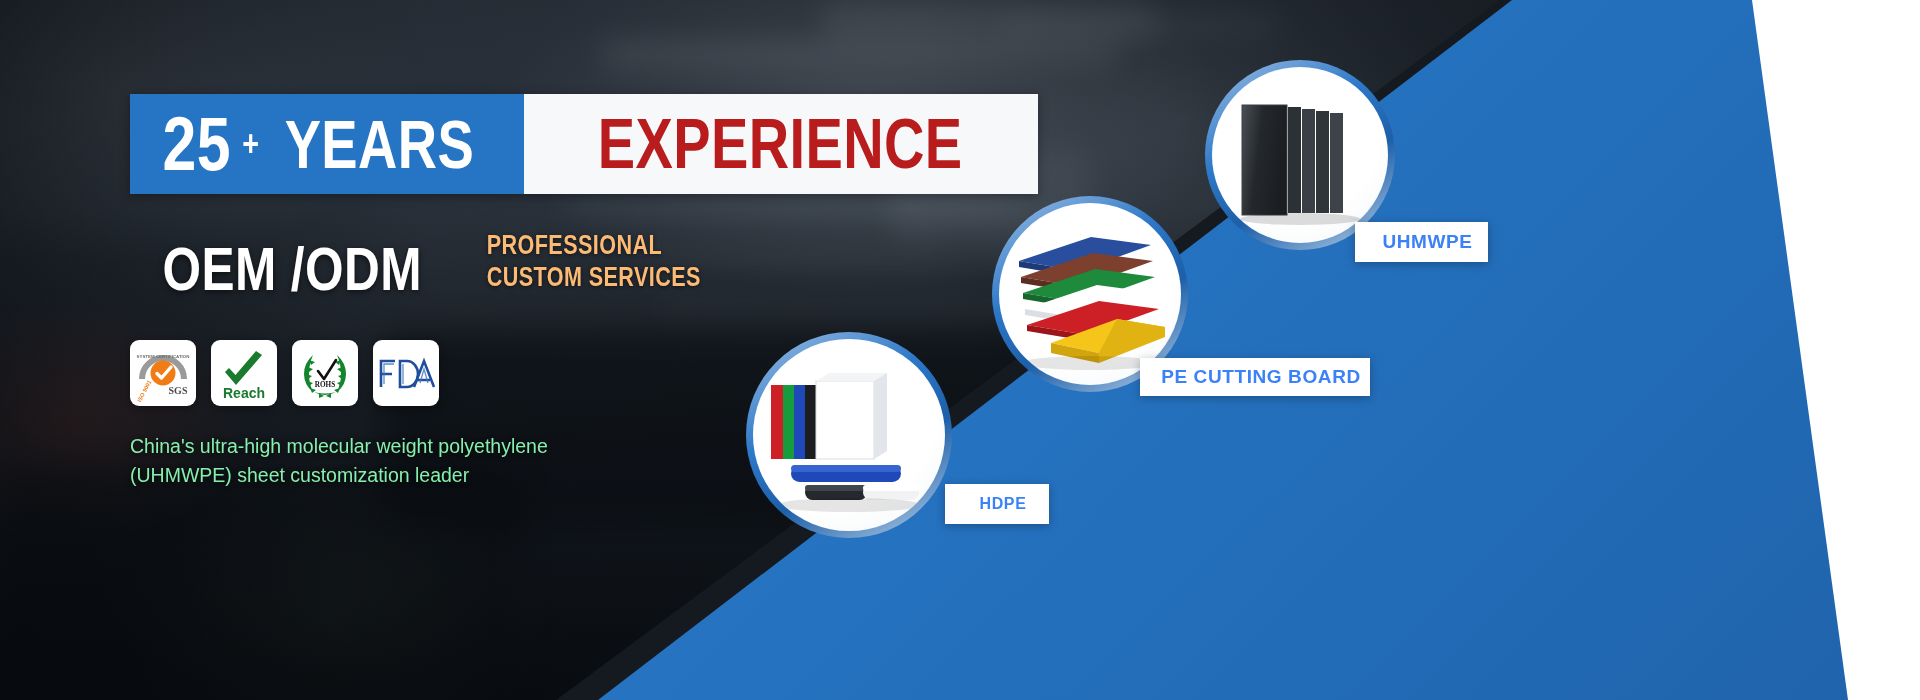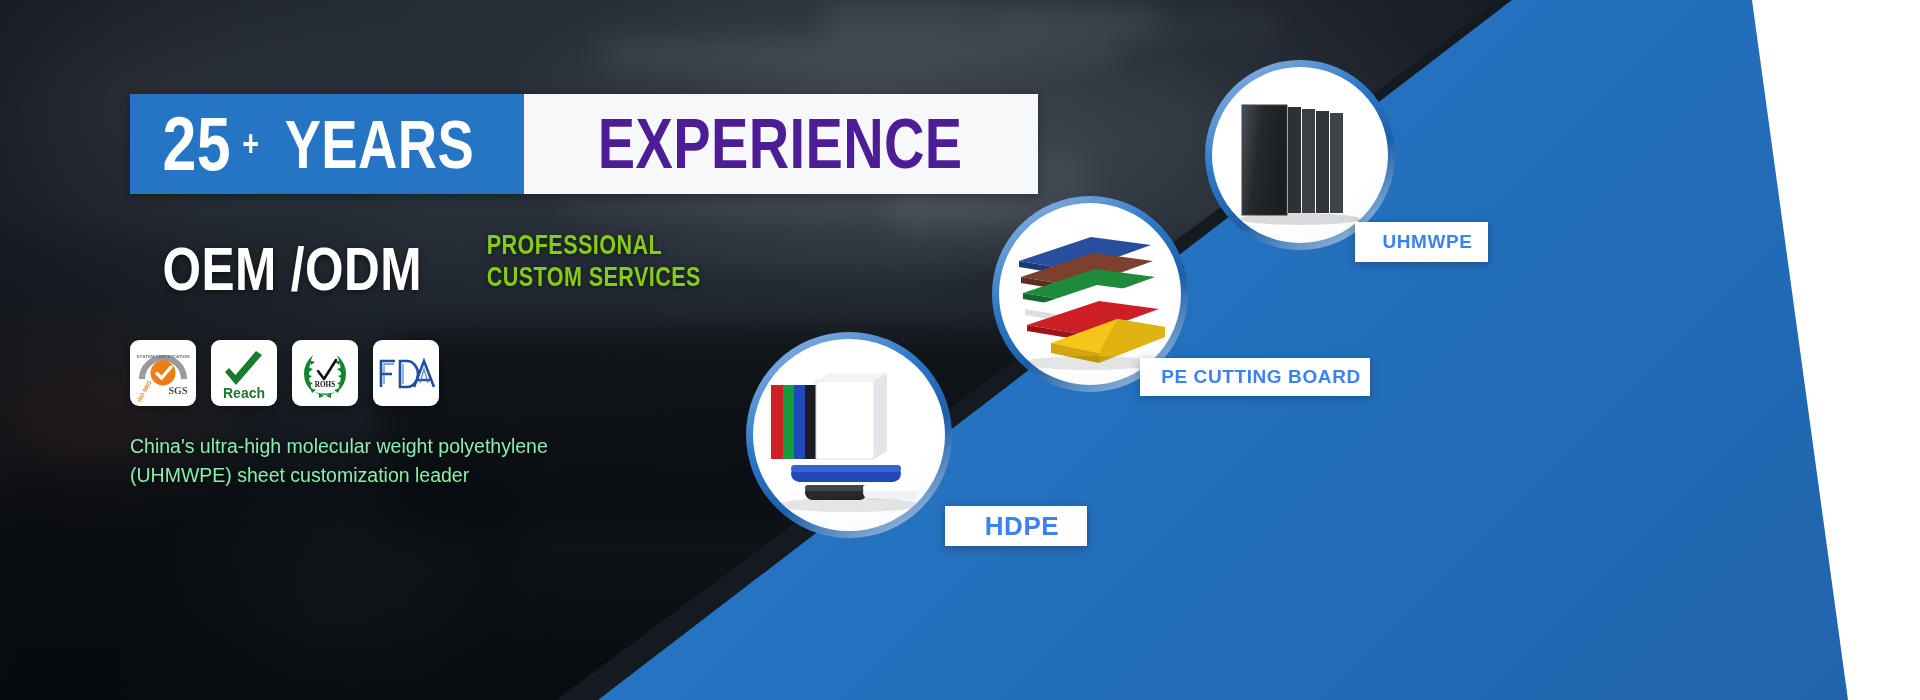--- a/index.html
+++ b/index.html
@@ -61,21 +61,21 @@
     position:absolute; left:130px; top:94px;
     height:100px; display:flex; align-items:stretch;
     box-shadow:0 2px 10px rgba(0,0,0,.35);
   }
   .years-blue {
     background:#2675c4; color:#fff;
     display:flex; align-items:center; justify-content:center;
     padding:0 26px 0 24px;
   }
   .years-white {
-    background:#f7f8f9; color:#4c1d95;
+    background:#f7f8f9; color:#b91c1c;
     display:flex; align-items:center; justify-content:center;
     padding:0 30px 0 28px;
   }
   .cond {
     font-family:"Liberation Sans Narrow","Liberation Sans", sans-serif;
     font-weight:700;
     transform:scaleX(.80);
     transform-origin:center;
     letter-spacing:.5px;
     white-space:nowrap;
@@ -88,21 +88,21 @@
   
   .oem-row {
     position:absolute; left:130px; top:230px;
     display:flex; align-items:flex-end; gap:6px;
   }
   .oem-main {
     color:#ffffff; font-size:62px; line-height:.95;
     text-shadow:0 2px 7px rgba(0,0,0,.55);
   }
   .oem-sub {
-    color:#84cc16; font-size:27px; line-height:1.18;
+    color:#fdba74; font-size:27px; line-height:1.18;
     text-shadow:0 1px 5px rgba(0,0,0,.55);
     padding-bottom:5px;
   }
   .oem-sub div { display:block; }
 
   
   .certs { position:absolute; left:130px; top:340px; display:flex; gap:15px; }
   .cert {
     width:66px; height:66px; background:#fff; border-radius:9px;
     display:flex; align-items:center; justify-content:center;
@@ -138,21 +138,21 @@
   .plabel {
     position:absolute; background:#ffffff;
     color:#3b82f6; font-weight:700; letter-spacing:.6px;
     display:flex; align-items:center; justify-content:center;
     box-shadow:0 2px 9px rgba(0,0,0,.28);
     white-space:nowrap;
     padding-left:12px;
   }
   .l-uhmwpe { left:1355px; top:222px; width:133px; height:40px; font-size:19px; }
   .l-pecb   { left:1140px; top:358px; width:230px; height:38px; font-size:19px; }
-  .l-hdpe   { left:945px;  top:506px; width:142px; height:40px; font-size:26px; }
+  .l-hdpe   { left:945px;  top:484px; width:104px; height:40px; font-size:16px; }
 </style>
 </head>
 <body>
 
 <div class="banner">
 
   <div class="bg">
     <div class="bg-base"></div>
     <div class="bg-streak" style="left:600px;top:40px;width:520px;height:26px;"></div>
     <div class="bg-streak" style="left:820px;top:0px;width:340px;height:40px;"></div>

